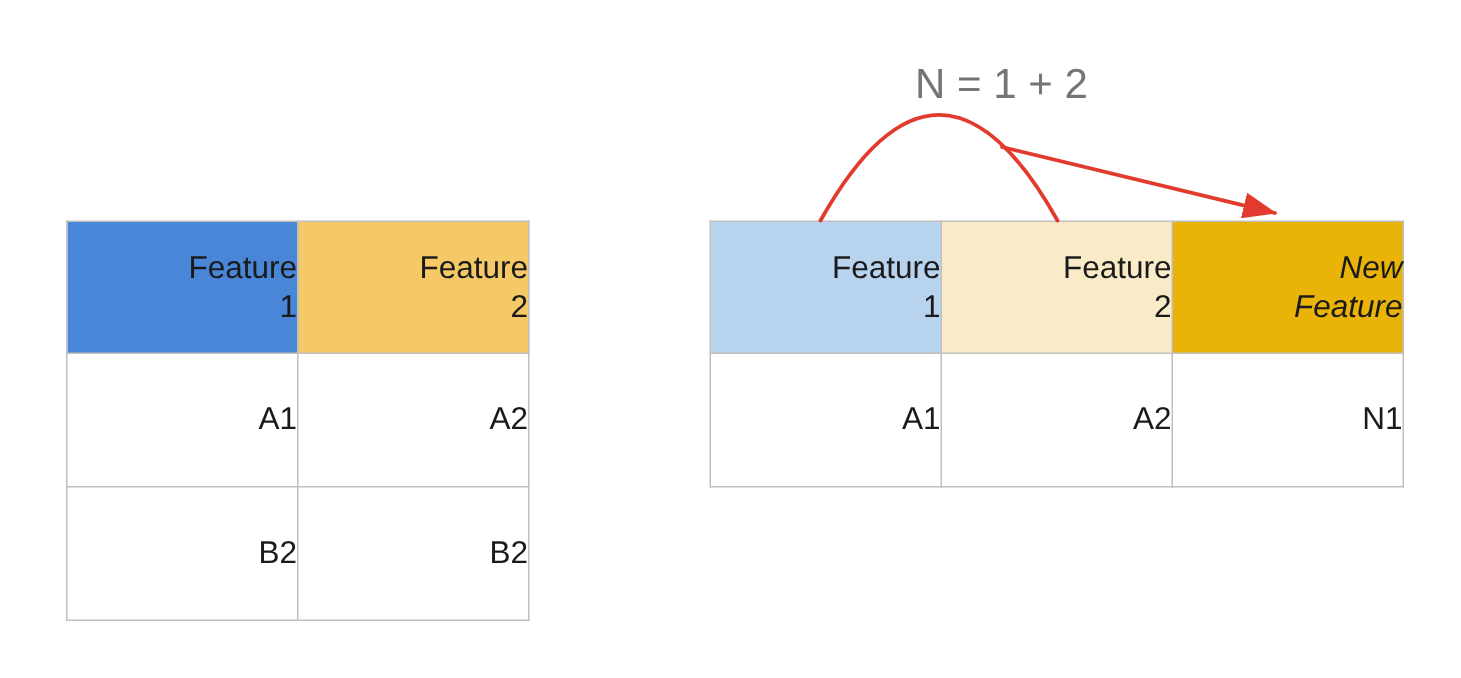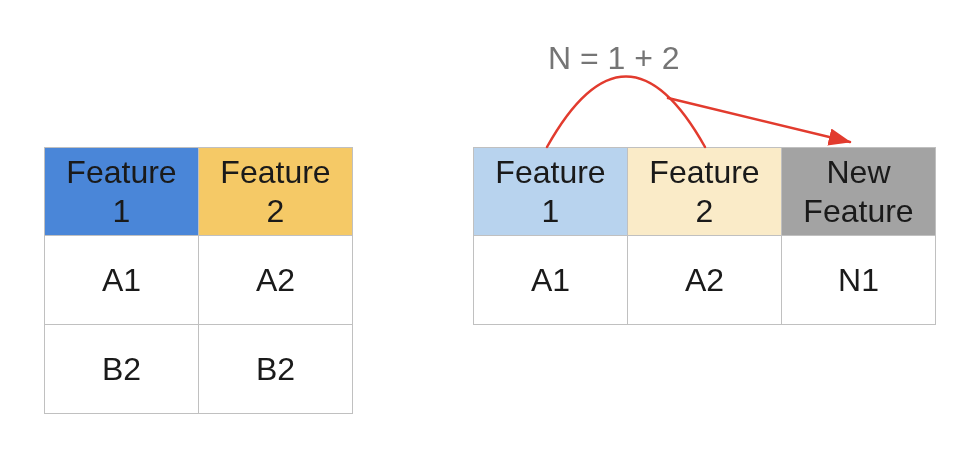--- a/index.html
+++ b/index.html
@@ -25,40 +25,40 @@
   table.feature-table{
     position:absolute;
     border-collapse:collapse;
     table-layout:fixed;
   }
   table.left-table{left:44px;top:147px;}
   table.right-table{left:473px;top:147px;}
   .feature-table td{
     width:153px;
     border:1px solid var(--table-border);
-    text-align:center;
+    text-align:right;
     vertical-align:middle;
-    font-size:32px;
+    font-size:21px;
     color:var(--cell-text);
     padding:0;
   }
   .feature-table tr.header-row td{
     height:87px;
     white-space:pre-line;
     line-height:1.2;
   }
   .feature-table tr.data-row td{
     height:88px;
     background:#FFFFFF;
   }
   .formula{
     position:absolute;
-    left:548px;
+    left:610px;
     top:40px;
-    font-size:32px;
+    font-size:28px;
     color:var(--formula-gray);
     white-space:nowrap;
   }
   svg.arrow-overlay{
     position:absolute;
     left:0;top:0;
     width:974px;height:452px;
     pointer-events:none;
   }
   .arrow-stroke{
@@ -93,21 +93,21 @@
     </tbody>
   </table>
 
   <table class="feature-table right-table">
     <tbody>
       <tr class="header-row">
         <td style="background-color: rgb(184, 211, 238);">Feature
 1</td>
         <td style="background-color: rgb(250, 235, 200);">Feature
 2</td>
-        <td style="background-color: #a3a3a3;">New
+        <td style="background-color: #eab308; font-style: italic;">New
 Feature</td>
       </tr>
       <tr class="data-row">
         <td>A1</td>
         <td>A2</td>
         <td>N1</td>
       </tr>
     </tbody>
   </table>
 

